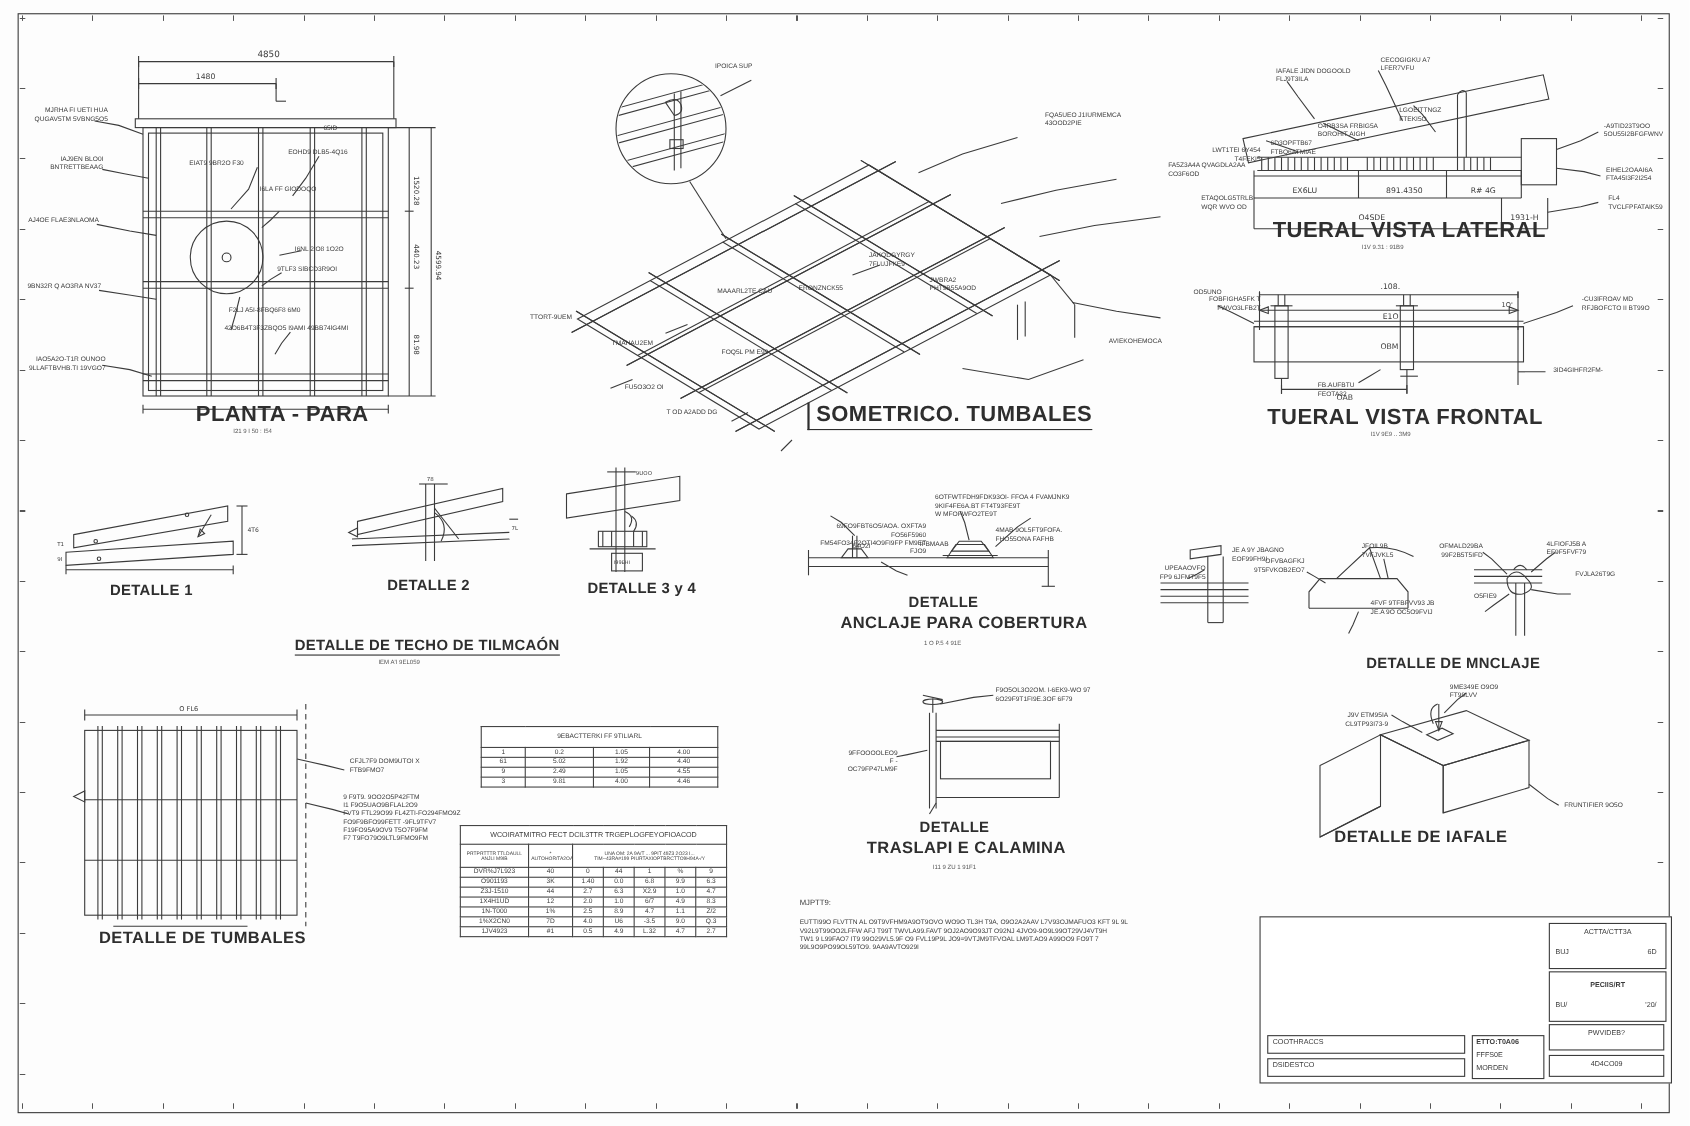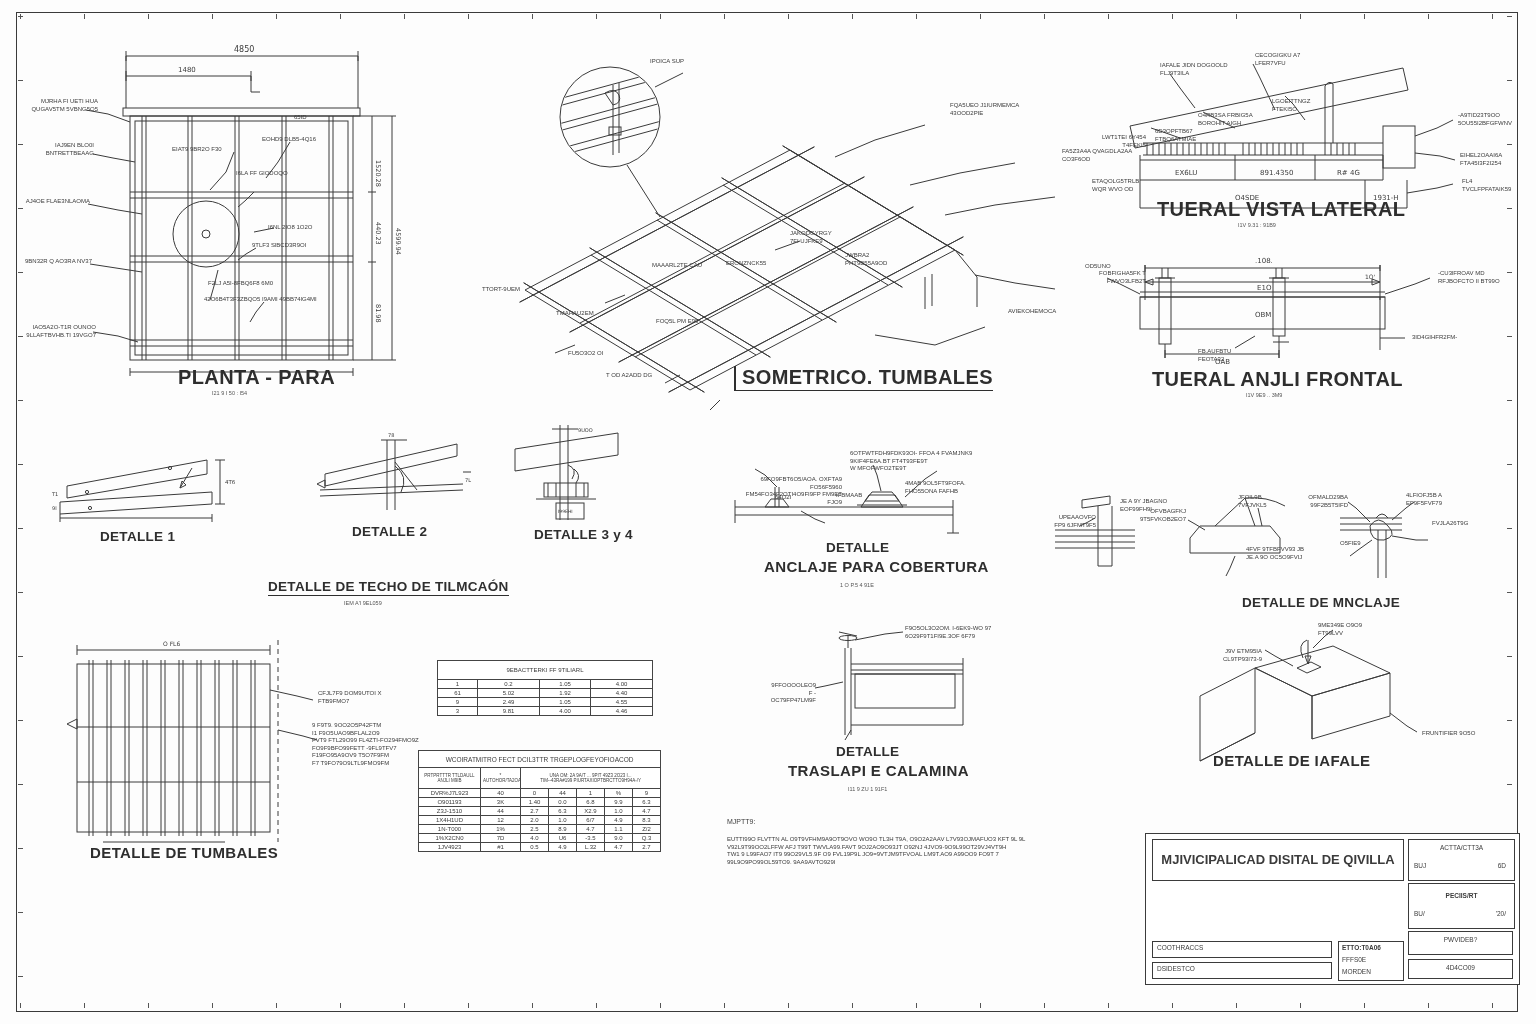--- a/index.html
+++ b/index.html
@@ -342,21 +342,21 @@
     <polyline points="170,86 160,92 150,98"></polyline>
     <polyline points="295,88 320,88"></polyline>
   </svg>
   <div class="lbl r" style="left:1088px;top:270px;width:58px;">FOBFIGHA5FK T
 FWVO3LFB2T</div>
   <div class="lbl" style="left:1438px;top:270px;">-CU3lFROAV MD
 RFJBOFCTO II BT99O</div>
   <div class="lbl" style="left:1198px;top:348px;">FB.AUFBTU
 FEOTA32</div>
   <div class="lbl" style="left:1412px;top:334px;">3ID4GIHFR2FM-</div>
-  <div class="t-main" style="left:1152px;top:368px;">TUERAL ANJLI FRONTAL</div>
+  <div class="t-main" style="left:1152px;top:368px;">TUERAL VISTA FRONTAL</div>
   <div class="t-sub" style="left:1246px;top:392px;">I1V 9E9 .. 3M9</div>
 
   <svg style="left:52px;top:448px;" width="190" height="80">
     <polygon points="15,38 155,12 155,26 15,50"></polygon>
     <polygon points="8,54 160,44 160,56 8,66"></polygon>
     <circle cx="35" cy="44" r="1.6" fill="#2e2e2e"></circle>
       <circle cx="118" cy="20" r="1.6" fill="#2e2e2e"></circle>
       <circle cx="38" cy="60" r="1.6" fill="#2e2e2e"></circle>
     <line x1="140" y1="20" x2="128" y2="40"></line>
       <polygon points="128,40 130,33 134,37" fill="#3b3b3b"></polygon>
@@ -710,21 +710,20 @@
   <div class="lbl" style="left:1422px;top:730px;">FRUNTIFIER 9O5O</div>
   <div class="t-main" style="left:1213px;top:752px;font-size:15px;">DETALLE DE IAFALE</div>
 
   <div class="lbl" style="left:727px;top:818px;font-size:7px;">MJPTT9:</div>
   <div class="lbl" style="left:727px;top:836px;width:335px;font-size:6px;">EUTTI99O FLVTTN AL O9T9VFHM9A9OT9OVO WO9O TL3H T9A, O9O2A2AAV L7V93OJMAFUO3 KFT 9L 9L
 V92L9T99OO2LFFW AFJ T99T  TWVLA99.FAVT 9OJ2AO9O93JT O92NJ 4JVO9-9O9L99OT29VJ4VT9H
 TW1 9  L99FAO7 IT9 99O29VL5.9F O9 FVL19P9L JO9=9VTJM9TFVOAL LM9T.AO9 A99OO9 FO9T 7
 99L9O9PO99OL59TO9. 9AA9AVTO929I</div>
 
   <div class="tb" style="left:1145px;top:833px;width:373px;height:150px;">
-    <div class="box big" style="left:6px;top:5px;width:250px;height:40px;line-height:40px;">MJIVICIPALICAD DISITAL DE QIVILLA</div>
     <div class="box sm" style="left:6px;top:107px;width:180px;height:17px;padding:2px 0 0 4px;box-sizing:border-box;">COOTHRACCS</div>
     <div class="box sm" style="left:6px;top:128px;width:180px;height:17px;padding:2px 0 0 4px;box-sizing:border-box;">DSIDESTCO</div>
     <div class="box" style="left:192px;top:107px;width:64px;height:38px;">
       <div class="sm" style="position:absolute;left:3px;top:2px;font-weight:bold;">ETTO:T0A06</div>
       <div class="sm" style="position:absolute;left:3px;top:14px;">FFFS0E</div>
       <div class="sm" style="position:absolute;left:3px;top:26px;">MORDEN</div>
     </div>
     <div class="box" style="left:262px;top:5px;width:105px;height:40px;">
       <div class="sm" style="position:absolute;left:0;top:4px;width:100%;text-align:center;">ACTTA/CTT3A</div>
       <div class="sm" style="position:absolute;left:5px;top:22px;">BUJ</div>

